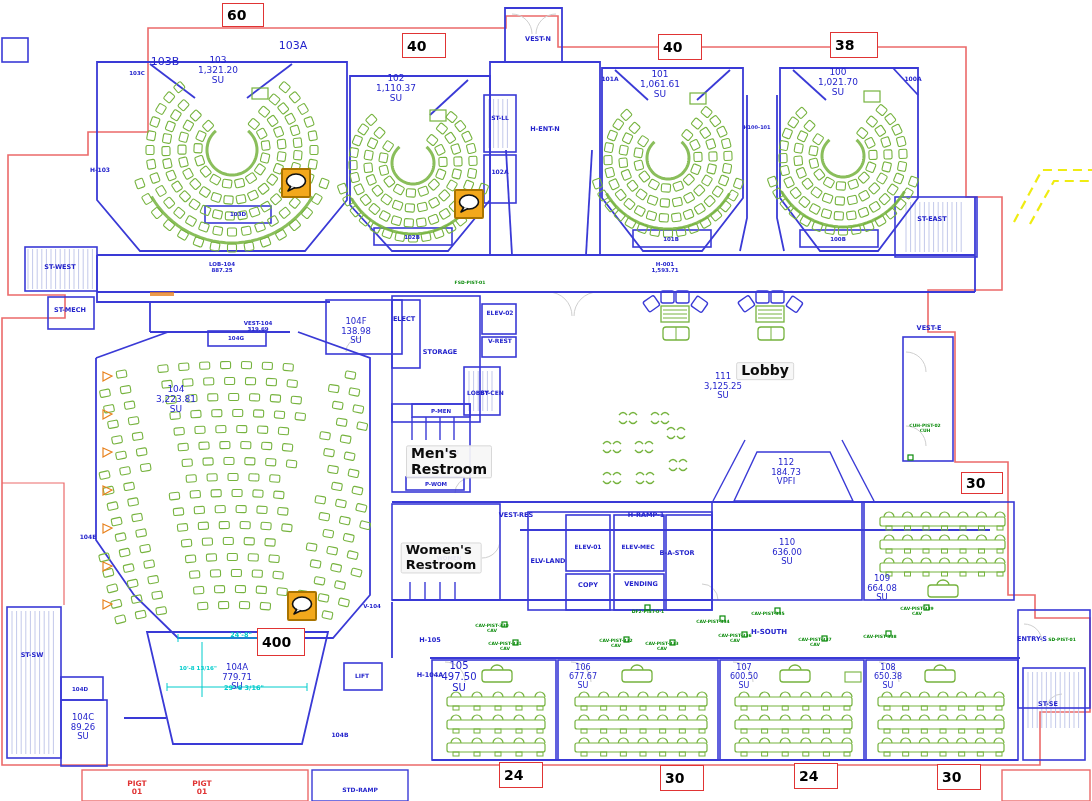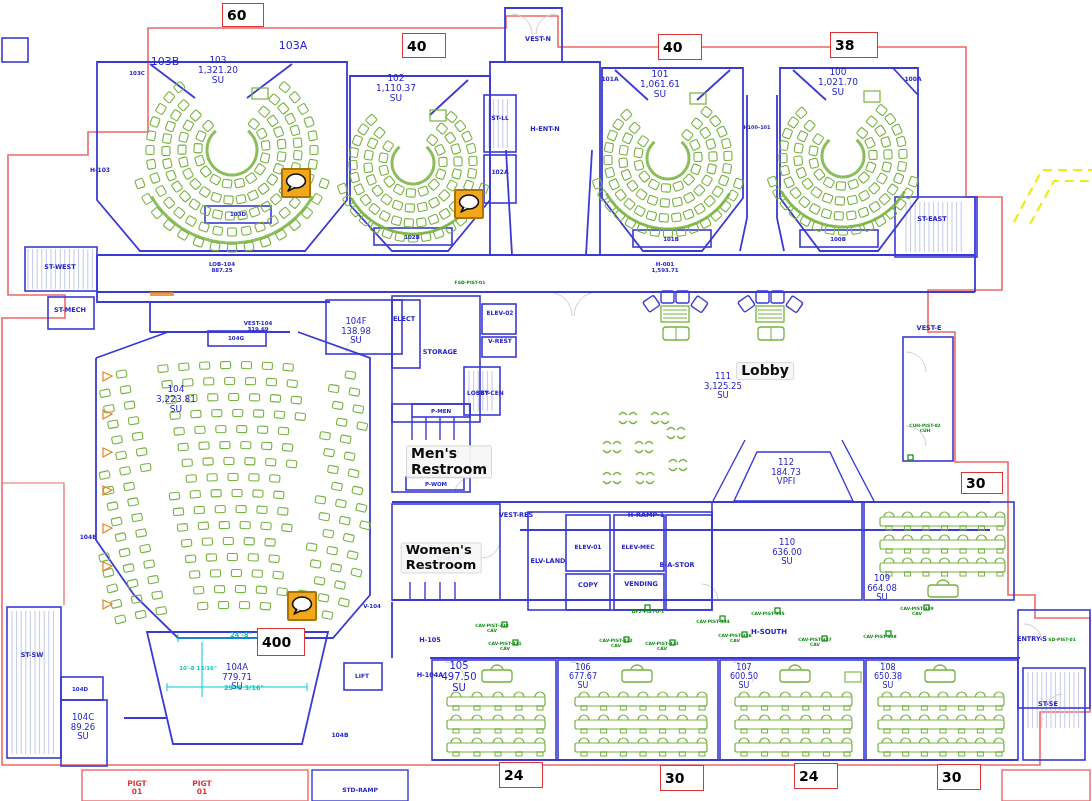--- a/index.html
+++ b/index.html
@@ -1046,21 +1046,21 @@
       <div class="lbl c-blue" style="left: 478px; top: 393px; font-size: 6px; font-weight: 600;"><div>LOBBY</div></div>
       <div class="lbl c-blue" style="left: 441px; top: 411px; font-size: 5.5px; font-weight: 600;"><div>P-MEN</div></div>
       <div class="lbl c-blue" style="left: 452px; top: 452px; font-size: 5.5px; font-weight: 600;"><div>MEN</div></div>
       <div class="lbl c-blue" style="left: 436px; top: 484px; font-size: 5.5px; font-weight: 600;"><div>P-WOM</div></div>
       <div class="lbl c-blue" style="left: 449px; top: 558px; font-size: 5.5px; font-weight: 600;"><div>WOMEN</div></div>
       <div class="lbl c-blue" style="left: 516px; top: 516px; font-size: 6.5px; font-weight: 600;"><div>VEST-RES</div></div>
       <div class="lbl c-blue" style="left: 646px; top: 516px; font-size: 6.5px; font-weight: 600;"><div>H-RAMP-1</div></div>
       <div class="lbl c-blue" style="left: 588px; top: 547px; font-size: 6px; font-weight: 600;"><div>ELEV-01</div></div>
       <div class="lbl c-blue" style="left: 638px; top: 547px; font-size: 6px; font-weight: 600;"><div>ELEV-MEC</div></div>
       <div class="lbl c-blue" style="left: 548px; top: 562px; font-size: 6.5px; font-weight: 600;"><div>ELV-LAND</div></div>
-      <div class="lbl c-blue" style="left: 677px; top: 566px; font-size: 6.5px; font-weight: 600;"><div>B-A-STOR</div></div>
+      <div class="lbl c-blue" style="left: 677px; top: 554px; font-size: 6.5px; font-weight: 600;"><div>B-A-STOR</div></div>
       <div class="lbl c-blue" style="left: 588px; top: 586px; font-size: 6.5px; font-weight: 600;"><div>COPY</div></div>
       <div class="lbl c-blue" style="left: 641px; top: 585px; font-size: 6.5px; font-weight: 600;"><div>VENDING</div></div>
       <div class="lbl c-blue" style="left: 430px; top: 641px; font-size: 6.5px; font-weight: 600;"><div>H-105</div></div>
       <div class="lbl c-blue" style="left: 769px; top: 633px; font-size: 7px; font-weight: 600;"><div>H-SOUTH</div></div>
       <div class="lbl c-blue" style="left: 372px; top: 606px; font-size: 5.5px; font-weight: 600;"><div>V-104</div></div>
       <div class="lbl c-blue" style="left: 362px; top: 676px; font-size: 6px; font-weight: 600;"><div>LIFT</div></div>
       <div class="lbl c-blue" style="left: 430px; top: 676px; font-size: 6.5px; font-weight: 600;"><div>H-104A</div></div>
       <div class="lbl c-blue" style="left: 340px; top: 735px; font-size: 6px; font-weight: 600;"><div>104B</div></div>
       <div class="lbl c-blue" style="left: 88px; top: 537px; font-size: 6px; font-weight: 600;"><div>104E</div></div>
       <div class="lbl c-blue" style="left: 80px; top: 689px; font-size: 5.5px; font-weight: 600;"><div>104D</div></div>

